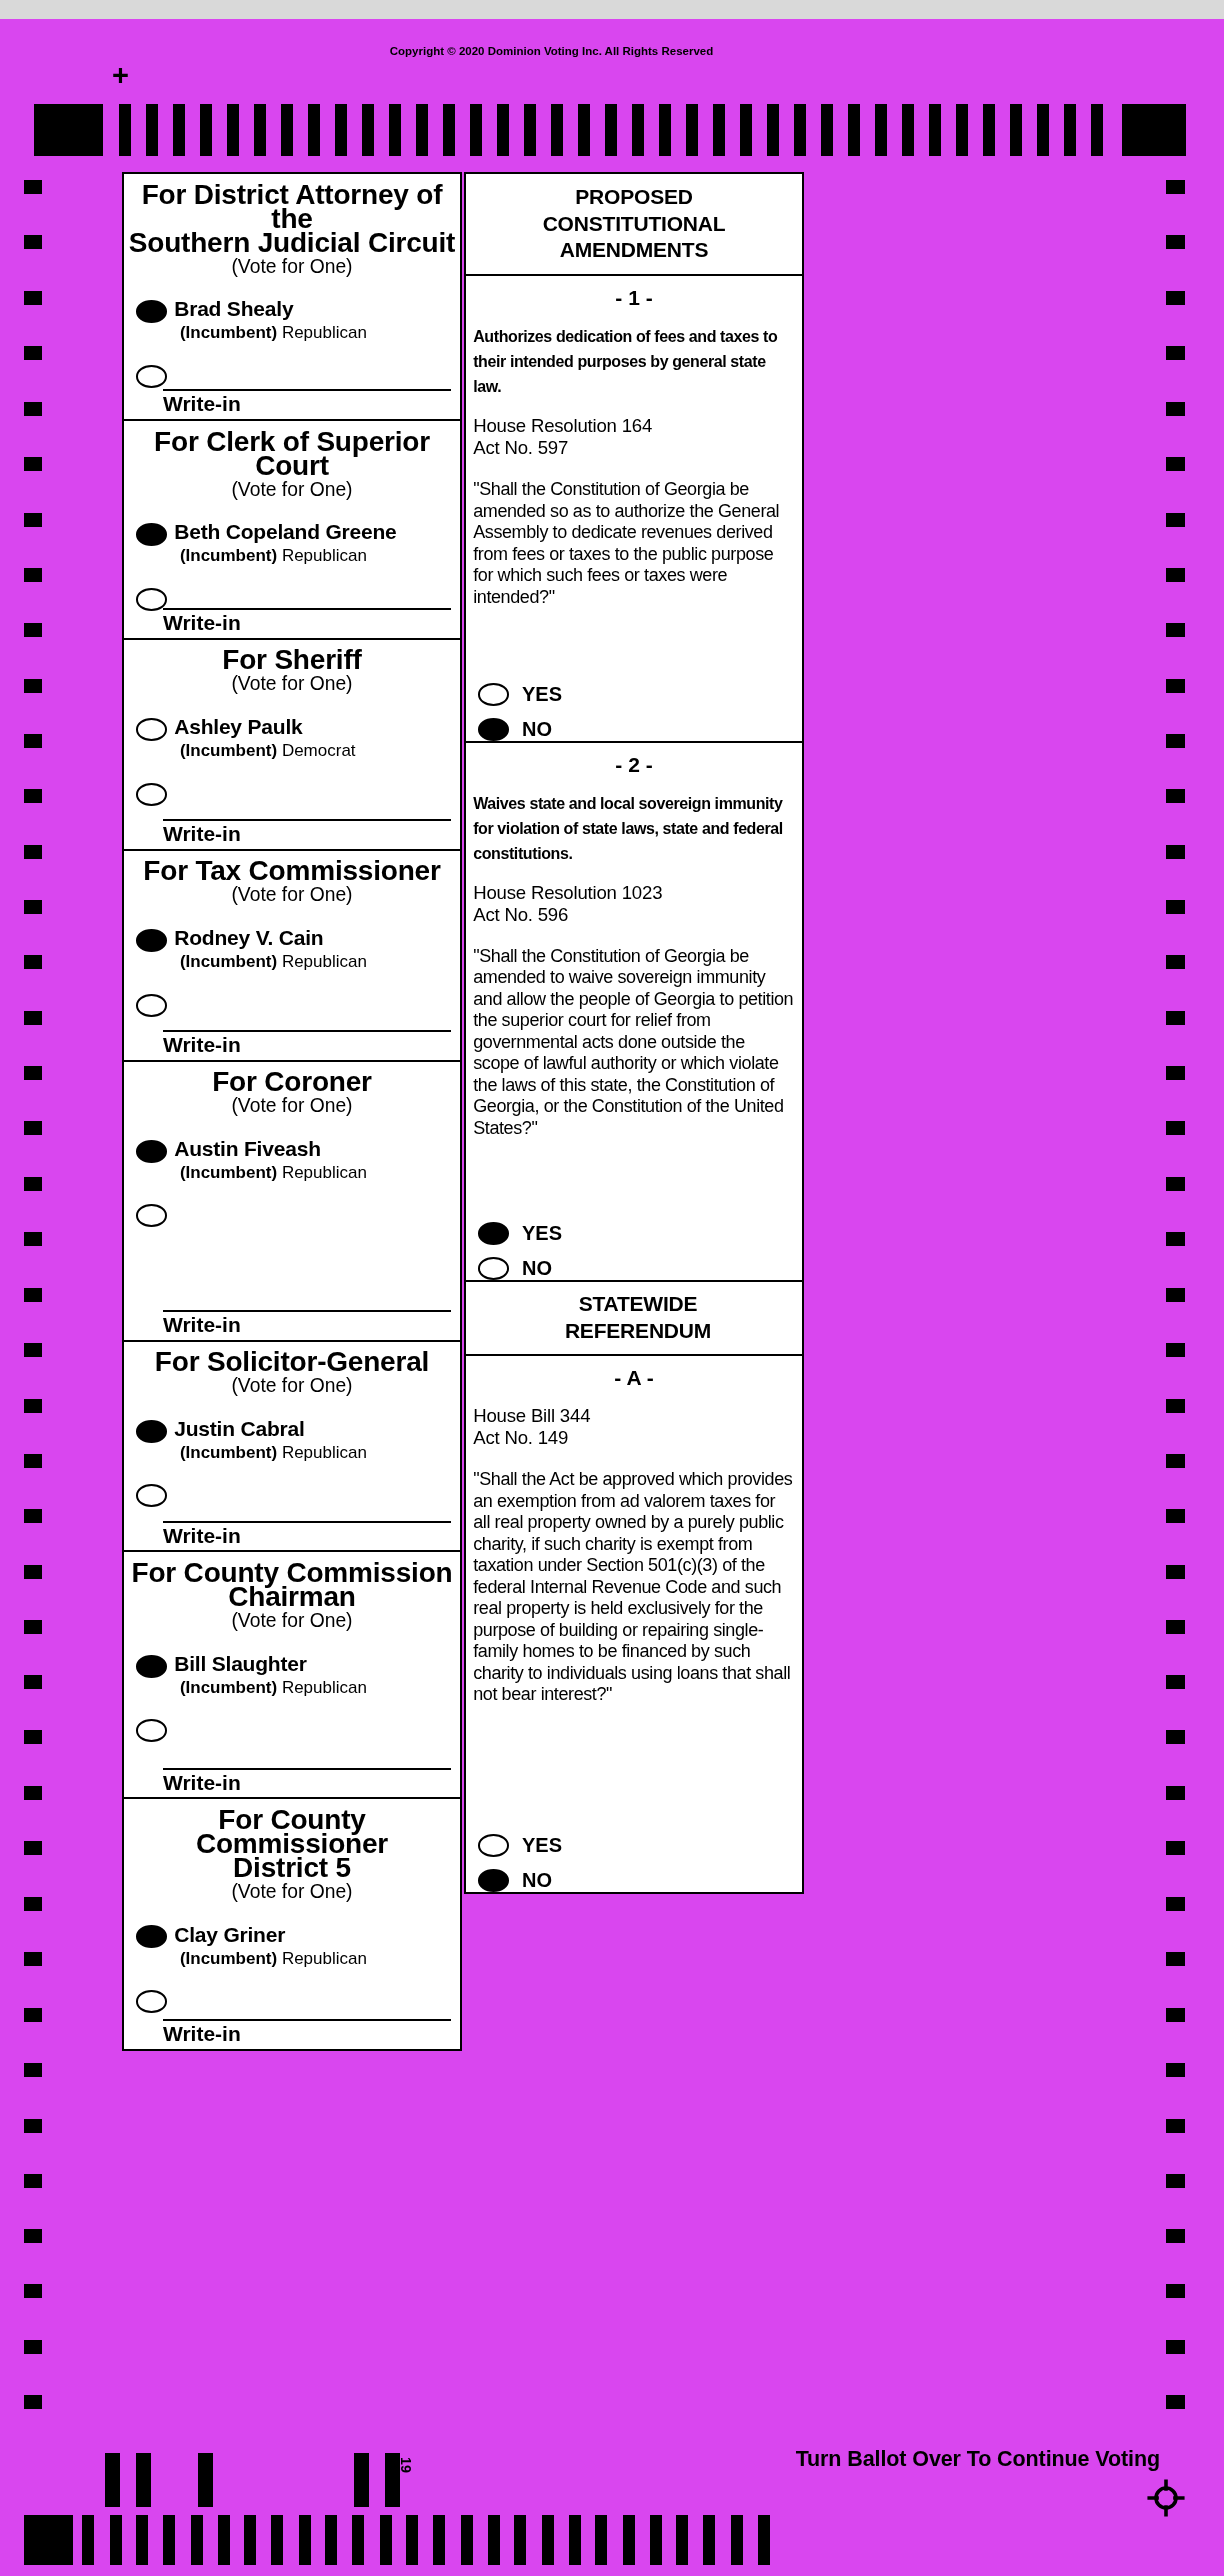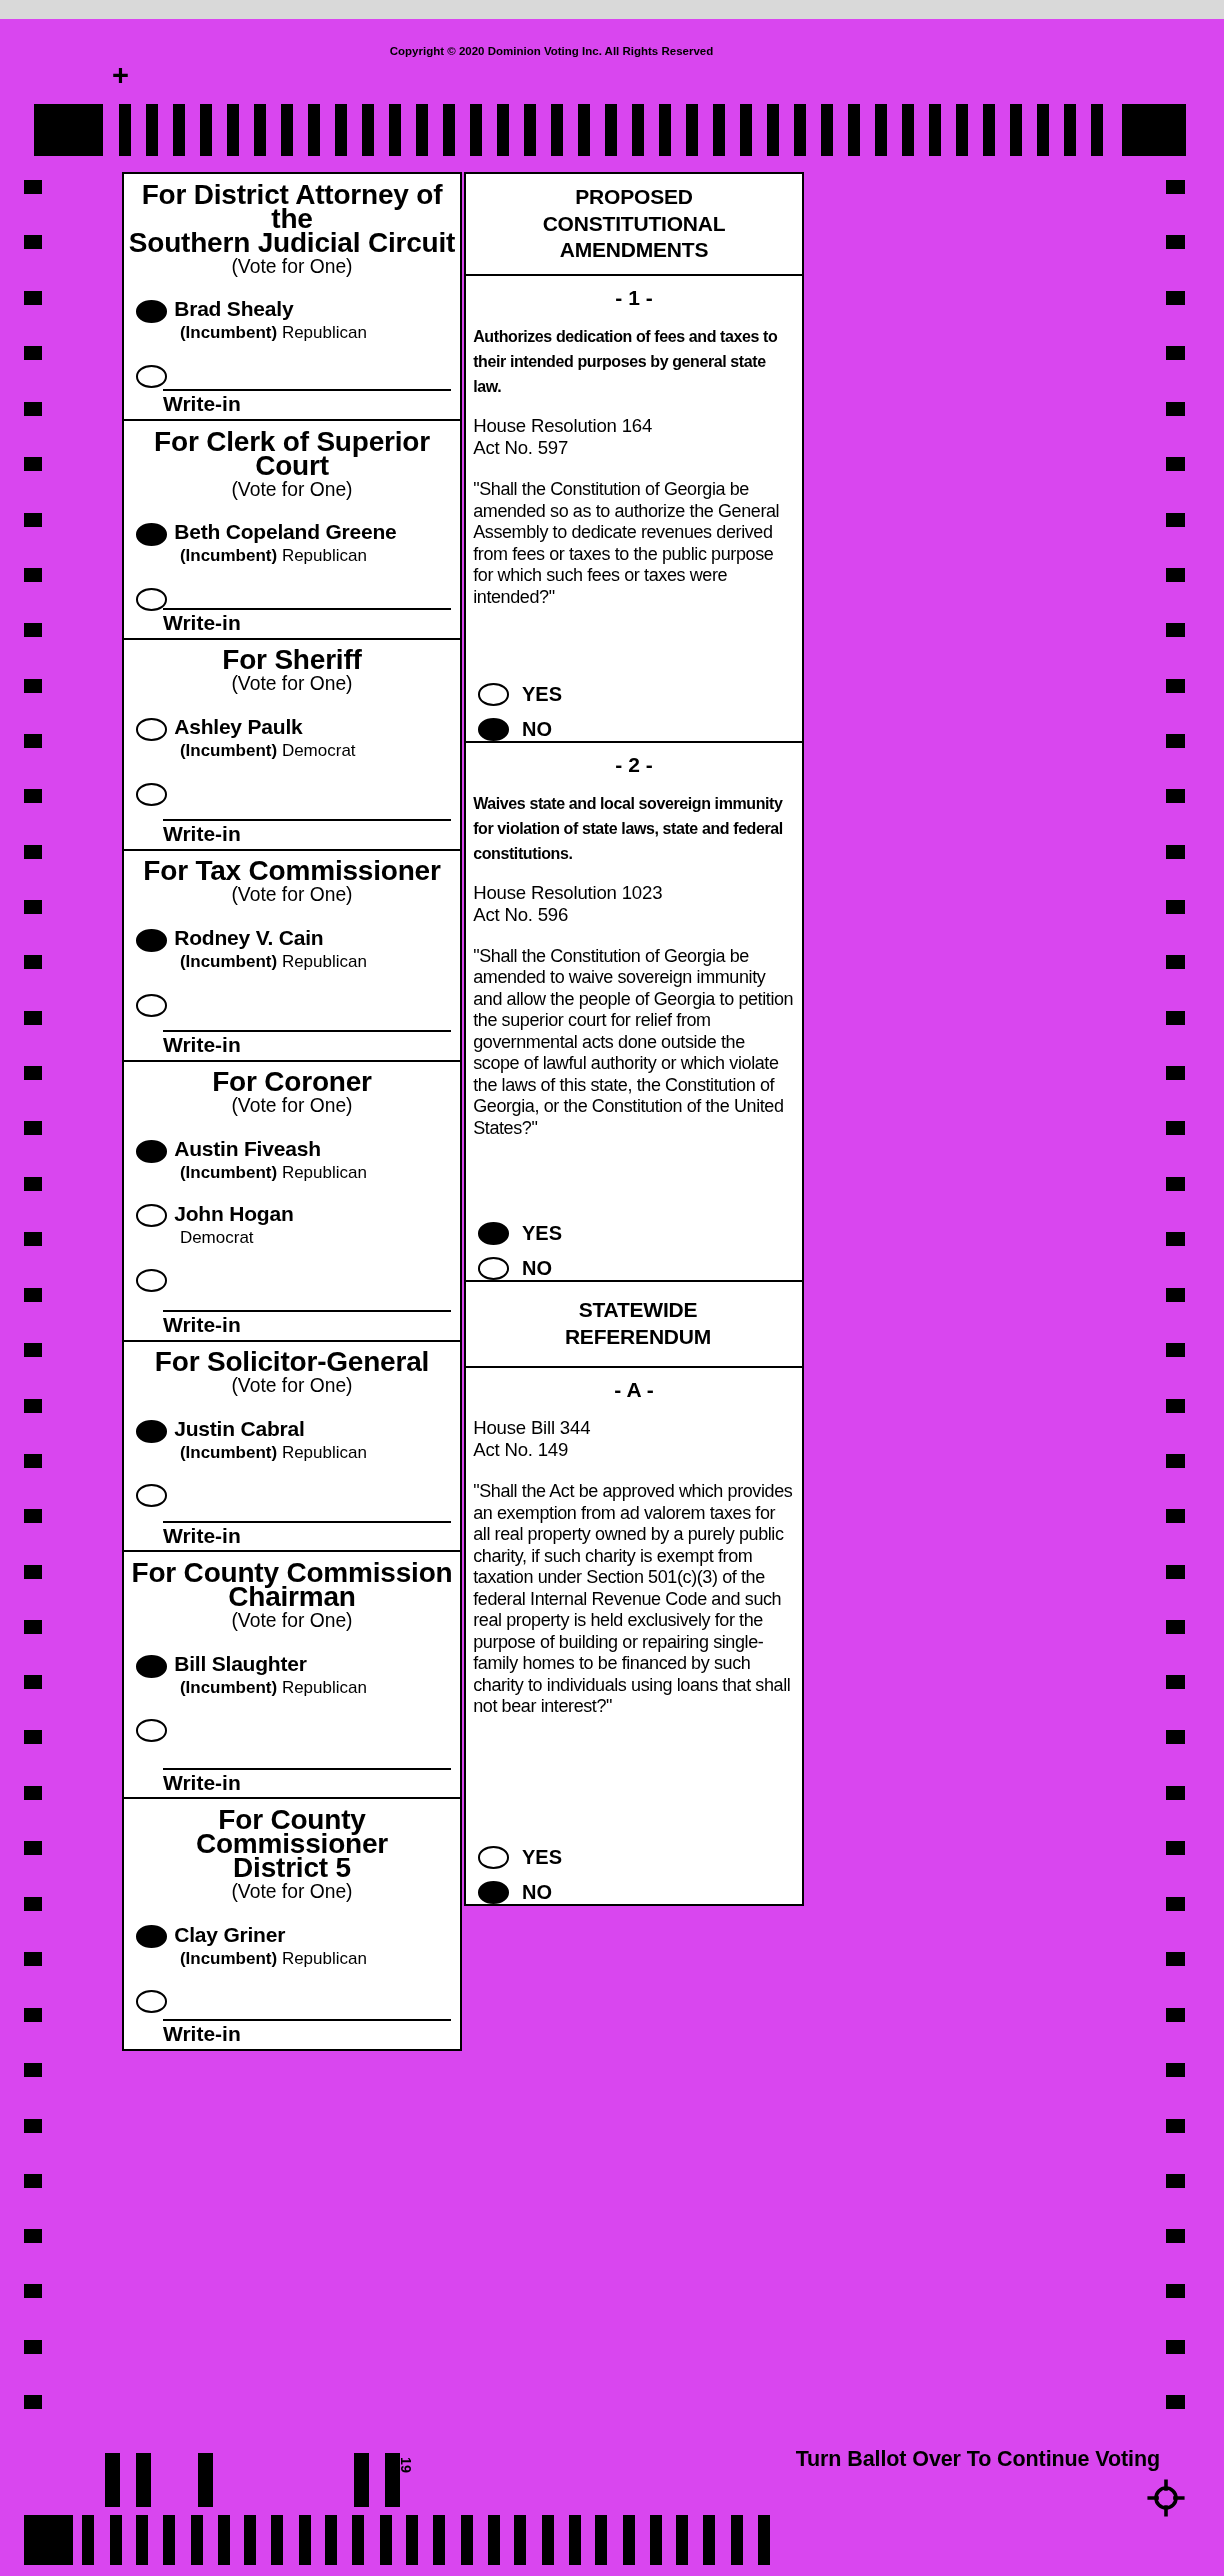--- a/index.html
+++ b/index.html
@@ -288,27 +288,20 @@
           <div>For Coroner</div>
         </div>
         <div class="vote-for">(Vote for One)</div>
         <div class="cand">
           <span class="oval filled"></span>
           <div class="cand-info">
             <div class="cand-name">Austin Fiveash</div>
             <div class="cand-party"><span class="inc">(Incumbent)</span> <span>Republican</span></div>
           </div>
         </div>
-        <div class="cand">
-          <span class="oval"></span>
-          <div class="cand-info">
-            <div class="cand-name">John Hogan</div>
-            <div class="cand-party"><span>Democrat</span></div>
-          </div>
-        </div>
         <div class="wi-oval-row"><span class="oval"></span></div>
         <div class="wi-block">
           <div class="wi-line"></div>
           <div class="wi-label">Write-in</div>
         </div>
       </div>
       <div class="race-box" style="height: 213px;">
         <div class="race-title">
           <div>For Solicitor-General</div>
         </div>
@@ -402,21 +395,21 @@
           <div class="opt">
             <span class="oval filled"></span>
             <span class="opt-label">YES</span>
           </div>
           <div class="opt">
             <span class="oval"></span>
             <span class="opt-label">NO</span>
           </div>
         </div>
       </div>
-      <div class="m-header" style="height: 88px; padding-left: 8px;">
+      <div class="m-header" style="height: 76px; padding-left: 8px;">
         <div>STATEWIDE</div>
         <div>REFERENDUM</div>
       </div>
       <div class="m-box" style="height: 540px;">
         <div class="m-num">- A -</div>
         <div class="m-refs">
           <div>House Bill 344</div>
           <div>Act No. 149</div>
         </div>
         <div class="m-question">"Shall the Act be approved which provides an exemption from ad valorem taxes for all real property owned by a purely public charity, if such charity is exempt from taxation under Section 501(c)(3) of the federal Internal Revenue Code and such real property is held exclusively for the purpose of building or repairing single-family homes to be financed by such charity to individuals using loans that shall not bear interest?"</div>

